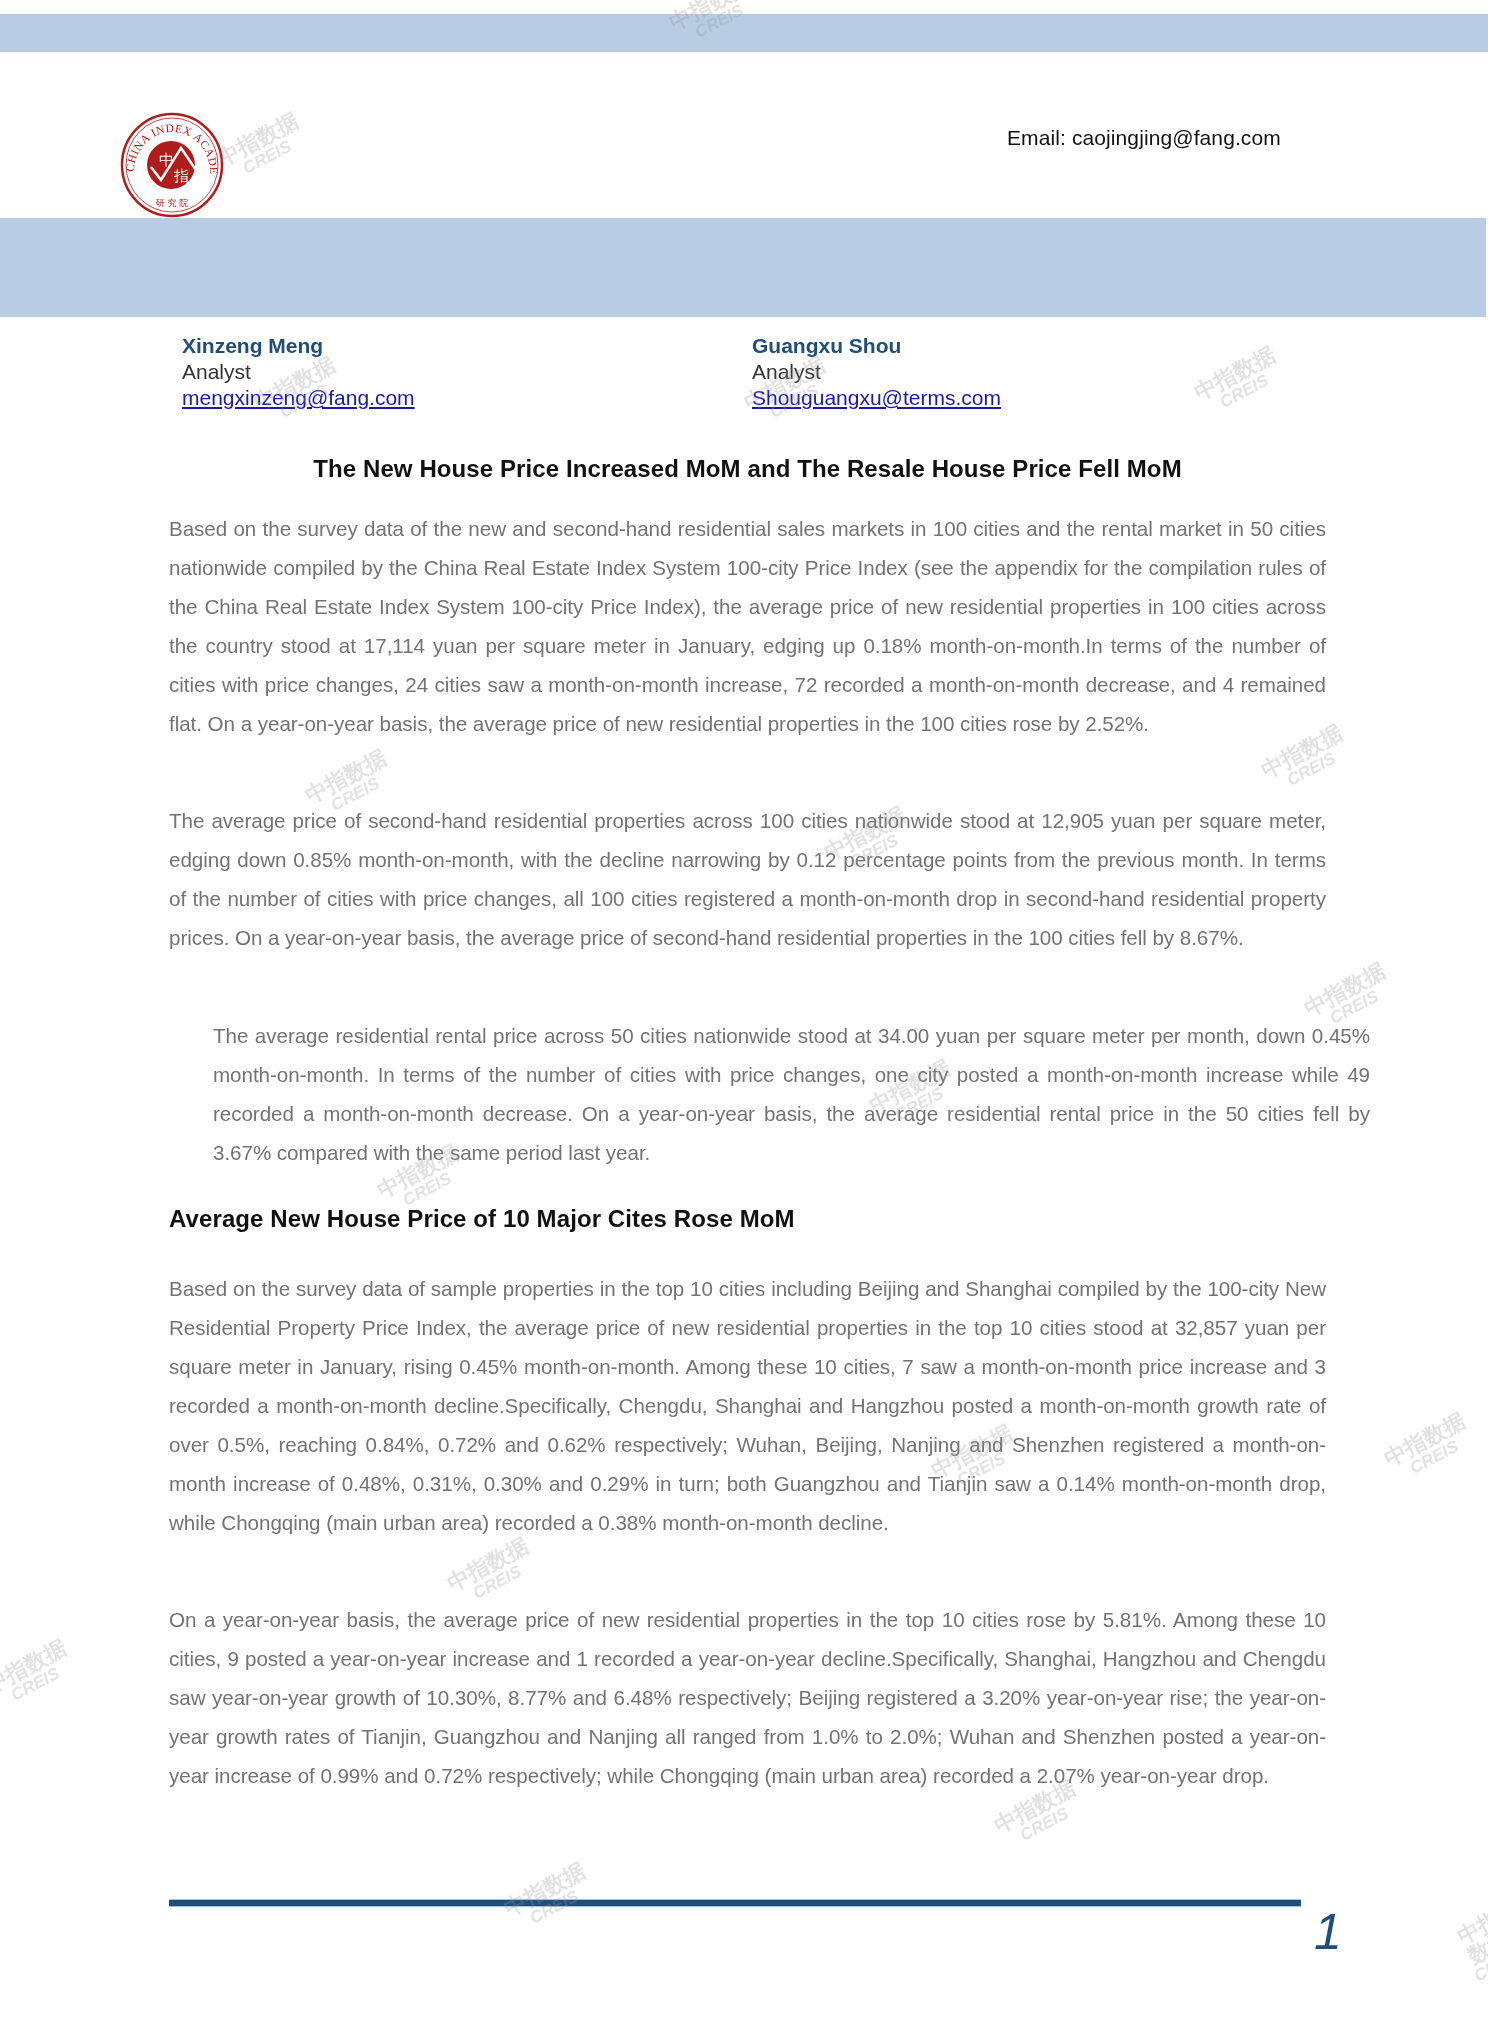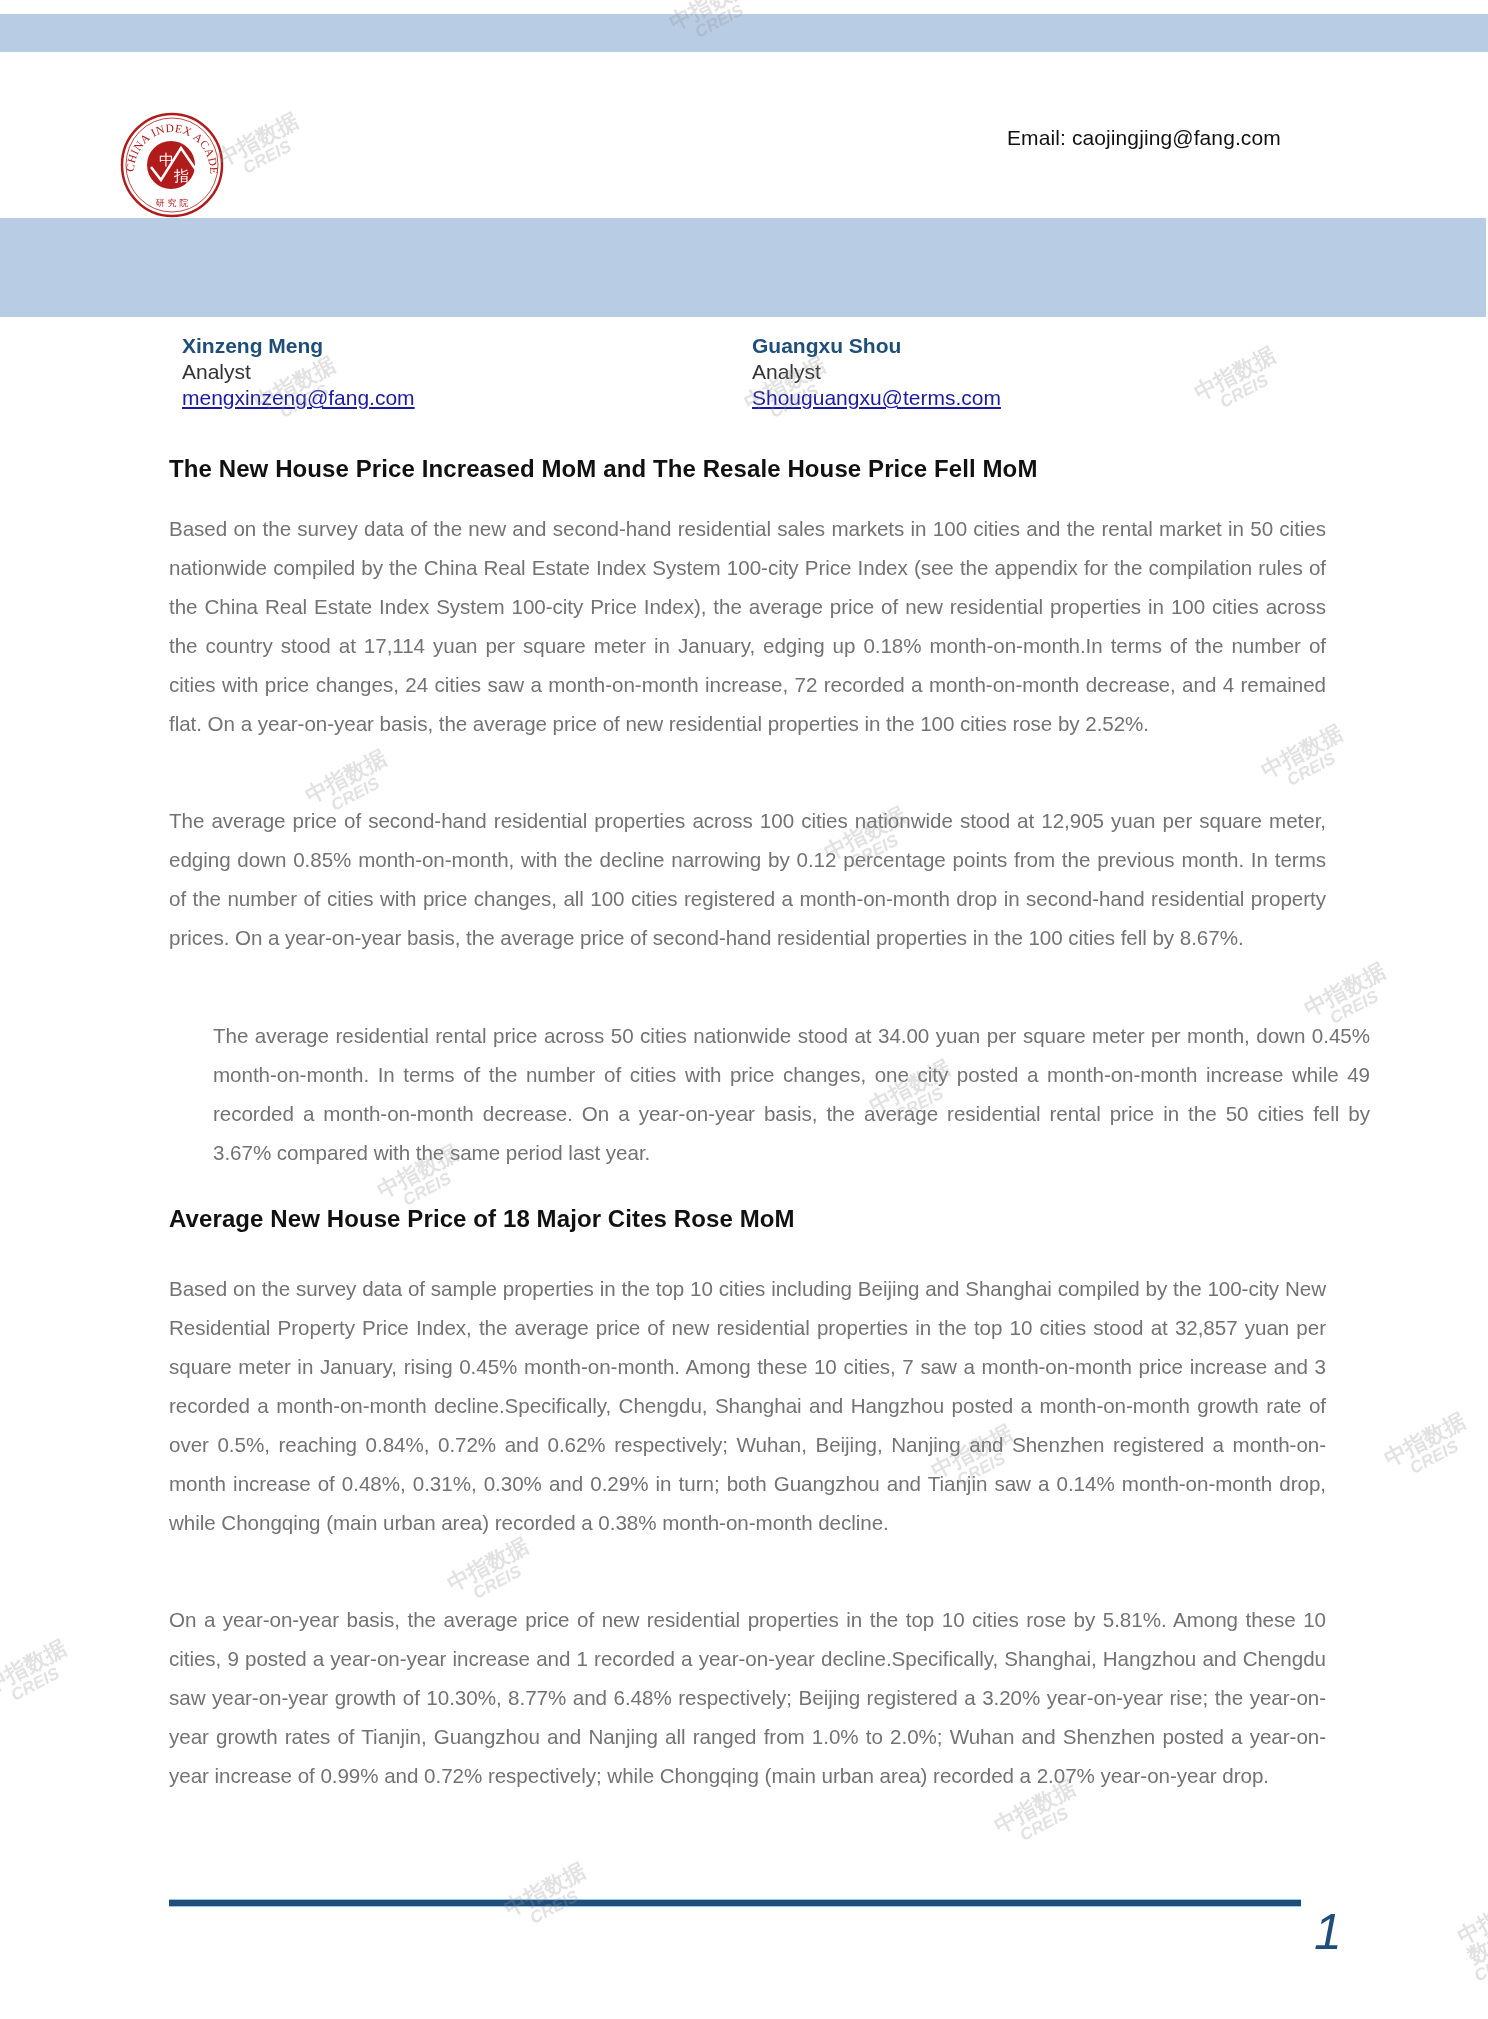--- a/index.html
+++ b/index.html
@@ -69,35 +69,35 @@
   <div class="author-name">Xinzeng Meng</div>
   <div class="author-role">Analyst</div>
   <a class="author-email">mengxinzeng@fang.com</a>
 </div>
 <div class="author author-right">
   <div class="author-name">Guangxu Shou</div>
   <div class="author-role">Analyst</div>
   <a class="author-email">Shouguangxu@terms.com</a>
 </div>
 
-<div class="content" style="top:455px;">
+<div class="content" style="top:455px;text-align:center;">
   <h2 class="section">The New House Price Increased MoM and The Resale House Price Fell MoM</h2>
 </div>
 <div class="content" style="top:509px;">
   <p class="body">Based on the survey data of the new and second-hand residential sales markets in 100 cities and the rental market in 50 cities nationwide compiled by the China Real Estate Index System 100-city Price Index (see the appendix for the compilation rules of the China Real Estate Index System 100-city Price Index), the average price of new residential properties in 100 cities across the country stood at 17,114 yuan per square meter in January, edging up 0.18% month-on-month.In terms of the number of cities with price changes, 24 cities saw a month-on-month increase, 72 recorded a month-on-month decrease, and 4 remained flat. On a year-on-year basis, the average price of new residential properties in the 100 cities rose by 2.52%.</p>
 </div>
 <div class="content" style="top:801px;">
   <p class="body">The average price of second-hand residential properties across 100 cities nationwide stood at 12,905 yuan per square meter, edging down 0.85% month-on-month, with the decline narrowing by 0.12 percentage points from the previous month. In terms of the number of cities with price changes, all 100 cities registered a month-on-month drop in second-hand residential property prices. On a year-on-year basis, the average price of second-hand residential properties in the 100 cities fell by 8.67%.</p>
 </div>
 <div class="content" style="top:1016px;margin-left:44px;">
   <p class="body">The average residential rental price across 50 cities nationwide stood at 34.00 yuan per square meter per month, down 0.45% month-on-month. In terms of the number of cities with price changes, one city posted a month-on-month increase while 49 recorded a month-on-month decrease. On a year-on-year basis, the average residential rental price in the 50 cities fell by 3.67% compared with the same period last year.</p>
 </div>
 
 <div class="content" style="top:1205px;">
-  <h2 class="section">Average New House Price of 18 Major Cites Rose MoM</h2>
+  <h2 class="section">Average New House Price of 10 Major Cites Rose MoM</h2>
 </div>
 <div class="content" style="top:1269px;">
   <p class="body">Based on the survey data of sample properties in the top 10 cities including Beijing and Shanghai compiled by the 100-city New Residential Property Price Index, the average price of new residential properties in the top 10 cities stood at 32,857 yuan per square meter in January, rising 0.45% month-on-month. Among these 10 cities, 7 saw a month-on-month price increase and 3 recorded a month-on-month decline.Specifically, Chengdu, Shanghai and Hangzhou posted a month-on-month growth rate of over 0.5%, reaching 0.84%, 0.72% and 0.62% respectively; Wuhan, Beijing, Nanjing and Shenzhen registered a month-on-month increase of 0.48%, 0.31%, 0.30% and 0.29% in turn; both Guangzhou and Tianjin saw a 0.14% month-on-month drop, while Chongqing (main urban area) recorded a 0.38% month-on-month decline.</p>
 </div>
 <div class="content" style="top:1600px;">
   <p class="body">On a year-on-year basis, the average price of new residential properties in the top 10 cities rose by 5.81%. Among these 10 cities, 9 posted a year-on-year increase and 1 recorded a year-on-year decline.Specifically, Shanghai, Hangzhou and Chengdu saw year-on-year growth of 10.30%, 8.77% and 6.48% respectively; Beijing registered a 3.20% year-on-year rise; the year-on-year growth rates of Tianjin, Guangzhou and Nanjing all ranged from 1.0% to 2.0%; Wuhan and Shenzhen posted a year-on-year increase of 0.99% and 0.72% respectively; while Chongqing (main urban area) recorded a 2.07% year-on-year drop.</p>
 </div>
 
 <div class="footer-line"></div>
 <div class="page-number">1</div>

